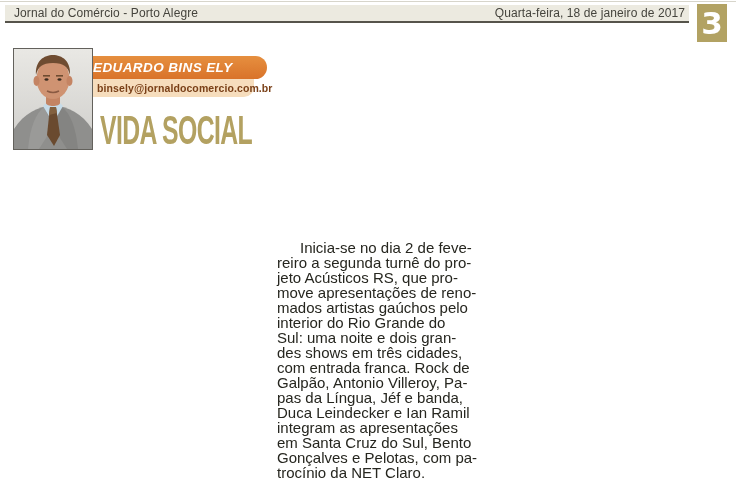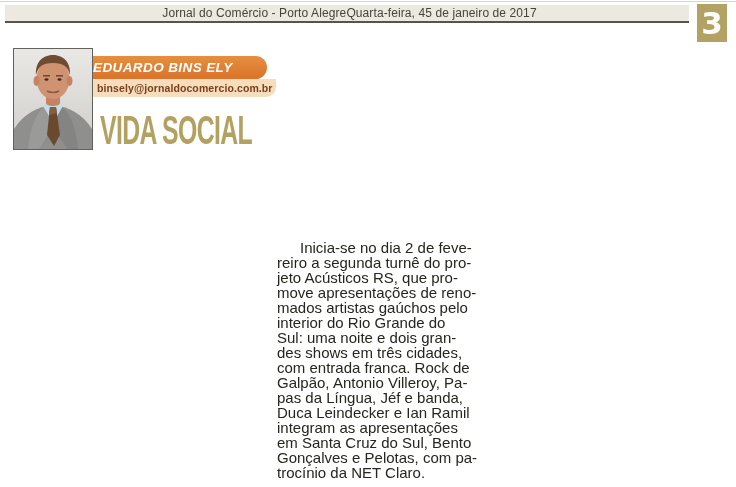--- a/index.html
+++ b/index.html
@@ -13,21 +13,21 @@
   
   .top-scan-line{
     position:absolute;left:0;top:1px;width:736px;height:1px;
     background:#d7d5cb;
   }
   
   .masthead{
     position:absolute;left:5px;top:5px;width:684px;height:18px;
     background:#ECEAE0;
     border-bottom:2px solid #56544b;
-    display:flex;align-items:center;justify-content:center;
+    display:flex;align-items:center;justify-content:space-between;
     box-sizing:border-box;
     padding:0 4px 0 9px;
   }
   .masthead .mh-text{
     font-size:12px;
     color:#45443d;
     letter-spacing:0.1px;
     white-space:nowrap;
   }
   
@@ -56,21 +56,21 @@
     border-radius:0 12px 12px 0;
     display:flex;align-items:center;justify-content:flex-start;
     color:#ffffff;
     font-weight:bold;
     font-style:italic;
     font-size:13.5px;
     letter-spacing:0.4px;
     white-space:nowrap;
   }
   .email-banner{
-    position:absolute;left:93px;top:79px;width:183px;height:18px;
+    position:absolute;left:93px;top:79px;width:161px;height:18px;
     background:#F6DDBD;
     border-radius:0 0 10px 0;
     display:flex;align-items:center;
     padding-left:4px;
     box-sizing:border-box;
     color:#7a4018;
     font-weight:bold;
     font-size:10.5px;
     letter-spacing:0.1px;
     white-space:nowrap;
@@ -116,21 +116,21 @@
 </style>
 </head>
 <body>
 
 <div id="page">
 
   <div class="top-scan-line"></div>
 
   <div class="masthead">
     <span class="mh-text">Jornal do Comércio - Porto Alegre</span>
-    <span class="mh-text">Quarta-feira, 45 de janeiro de 2017</span>
+    <span class="mh-text">Quarta-feira, 18 de janeiro de 2017</span>
   </div>
 
   <div class="page-badge">3</div>
 
   <div class="photo-frame">
     <svg viewBox="0 0 78 100" preserveAspectRatio="none" aria-hidden="true">
       <defs>
         <linearGradient id="bgGrad" x1="0" y1="0" x2="0" y2="1">
           <stop offset="0" stop-color="#e9e8e4"></stop>
           <stop offset="1" stop-color="#cfcecb"></stop>

